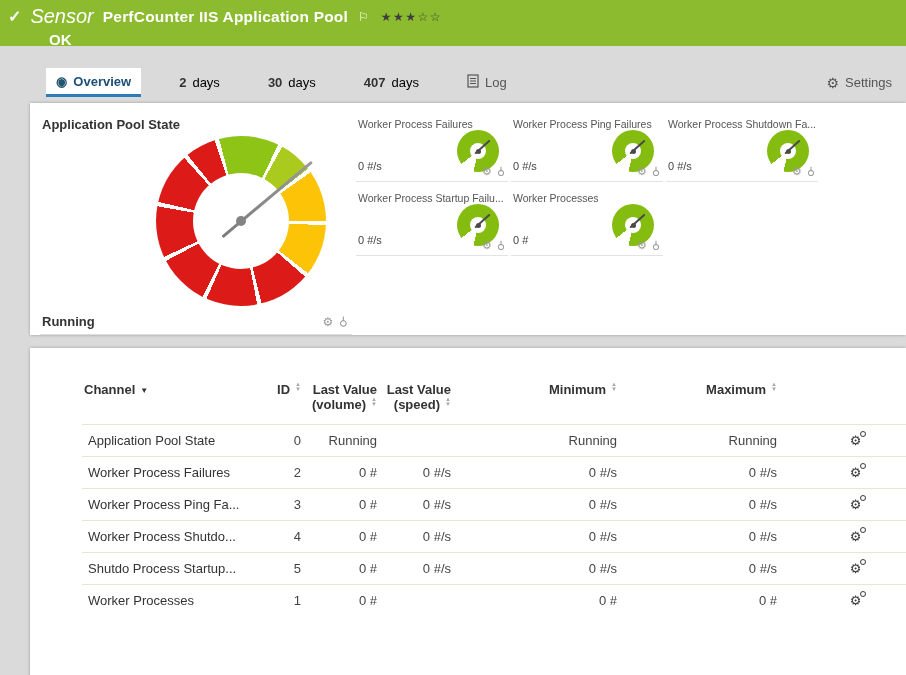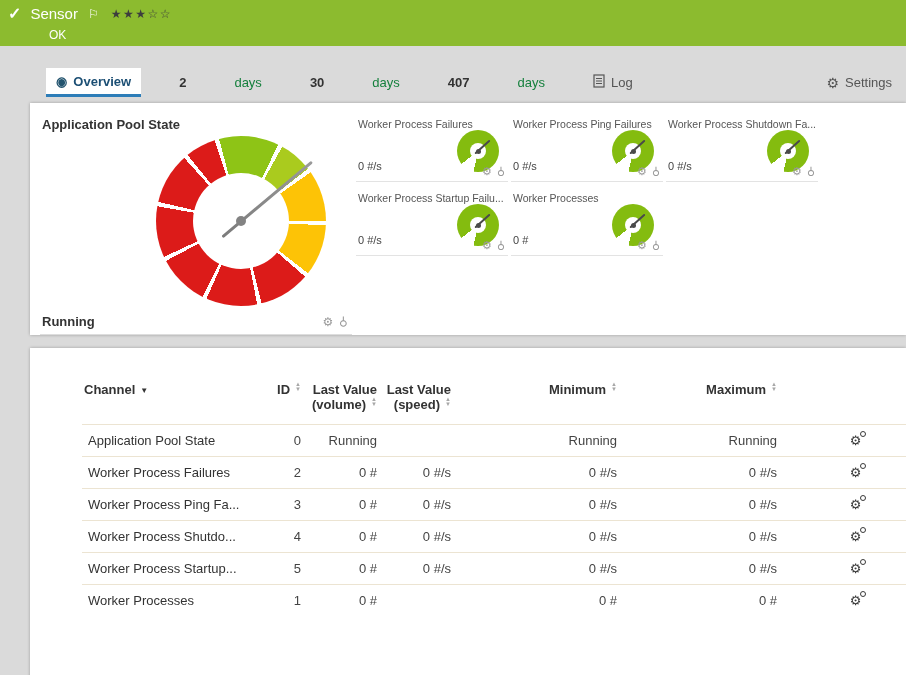--- a/index.html
+++ b/index.html
@@ -3,34 +3,34 @@
 <meta charset="utf-8">
 <style>
   * { margin:0; padding:0; box-sizing:border-box; }
   html,body { width:906px; height:675px; overflow:hidden; background:var(--page-bg,#dadada);
               font-family:"Liberation Sans", sans-serif; }
 
   
   .topbar { background:var(--header-green,#8cbb2f); height:46px; padding:5px 8px 0 8px; color:#fff; }
   .topbar-line1 { display:flex; align-items:center; gap:9px; }
   .chk   { font-weight:bold; font-size:16px; line-height:16px; }
-  .kind  { font-size:15px;text-align:right; }
+  .kind  { font-style:italic; font-size:20px;text-align:right; }
   .title { font-weight:bold; font-size:15.5px; letter-spacing:.2px; }
   .flag  { font-size:12px; margin-left:1px; cursor:pointer; }
   .stars { letter-spacing:1.5px; font-size:12px; color:#3d3d3d; margin-left:3px; cursor:pointer; }
   .topbar-line2 { padding-left:41px; margin-top:3px; }
-  .ok { font-weight:normal; font-size:12px; }
+  .ok { font-weight:bold; font-size:15px; }
 
   
   .tabbar { display:flex; align-items:stretch; padding:0 4px 0 46px; margin-top:22px; height:29px; gap:28px; }
   .tab { display:flex; align-items:center; gap:6px; font-size:13px; color:#555;
          padding:0 10px; cursor:pointer; white-space:nowrap; }
   .tab.active { background:#fff; border-bottom:3px solid var(--tab-blue,#2d7db8); color:#1c4f74; font-weight:bold; }
   .tab .num { font-weight:bold; color:#333; }
-  .tab .daysword { color:#15803d;margin-left:42px; }
+  .tab .daysword { color:#000000; }
   .tab-settings { margin-left:auto; }
   .overview-glyph { color:#23546f; font-size:13px; }
   .gear-glyph { font-size:14px; color:#555; }
 
   
   .panel { background:#fff; margin-left:30px; box-shadow:0 0 3px rgba(0,0,0,.28); }
   .overview-panel { margin-top:6px; height:232px; display:flex; padding:8px 10px 0 10px; }
 
   
   .gauge-col { width:312px; display:flex; flex-direction:column; }
@@ -93,20 +93,21 @@
   .row-gear::after { content:""; position:absolute; top:-2px; right:-5px; width:4px; height:4px;
                      border:1px solid #3a3a3a; border-radius:50%; }
 </style>
 </head>
 <body>
 
 <div class="topbar">
   <div class="topbar-line1">
     <span class="chk">✓</span>
     <span class="kind">Sensor</span>
+    <span class="title">PerfCounter IIS Application Pool</span>
     <span class="flag">⚐</span>
     <span class="stars"><span>★</span><span>★</span><span>★</span><span>☆</span><span>☆</span></span>
   </div>
   <div class="topbar-line2">
     <span class="ok">OK</span>
   </div>
 </div>
 
 <div class="tabbar">
   <div class="tab active">
@@ -286,21 +287,21 @@
       <tr>
         <td class="ch">Worker Process Shutdo...</td>
         <td>4</td>
         <td>0 #</td>
         <td>0 #/s</td>
         <td>0 #/s</td>
         <td>0 #/s</td>
         <td class="gearcol"><span class="row-gear">⚙</span></td>
       </tr>
       <tr>
-        <td class="ch">Worker Process Startup...</td>
+        <td class="ch">Shutdo Process Startup...</td>
         <td>5</td>
         <td>0 #</td>
         <td>0 #/s</td>
         <td>0 #/s</td>
         <td>0 #/s</td>
         <td class="gearcol"><span class="row-gear">⚙</span></td>
       </tr>
       <tr>
         <td class="ch">Worker Processes</td>
         <td>1</td>

